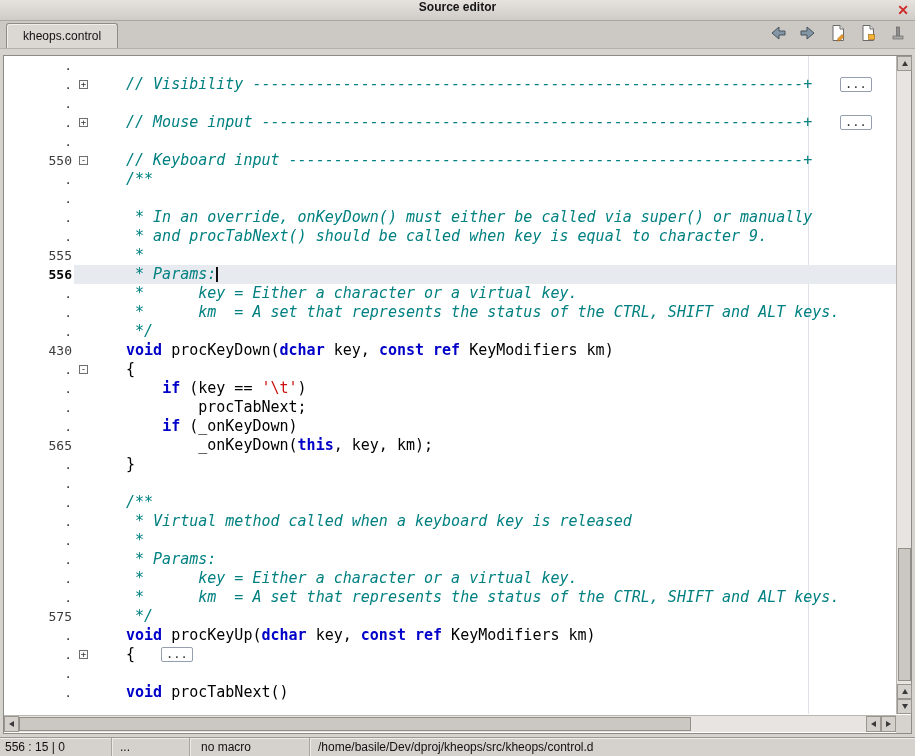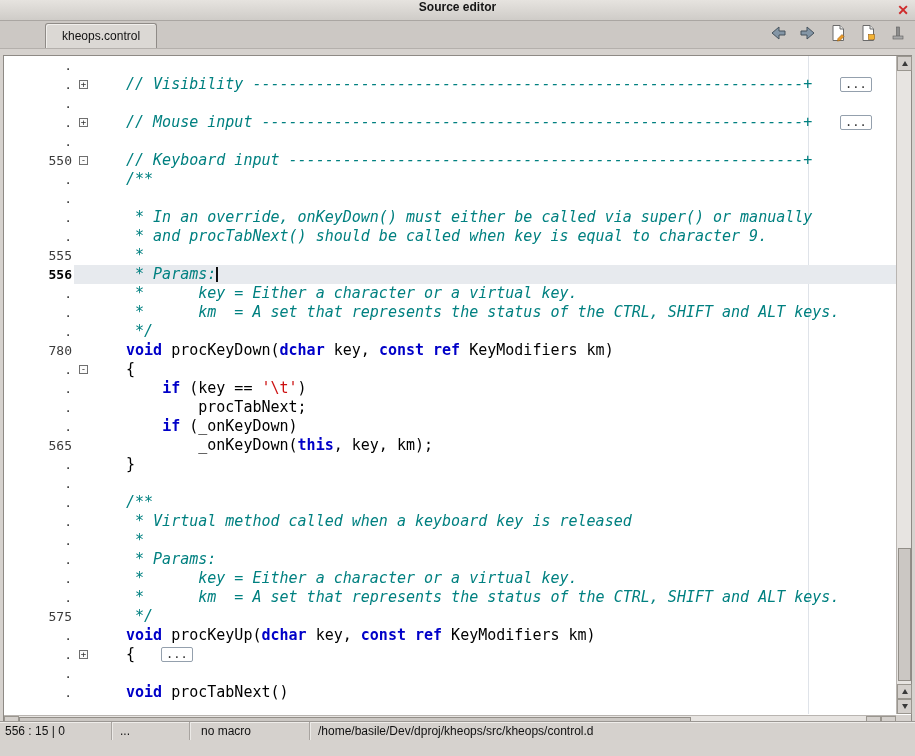--- a/index.html
+++ b/index.html
@@ -22,21 +22,21 @@
   .close-btn{
     position:absolute;right:6px;top:1px;
     color:#cf2b2b;font-size:14px;font-weight:bold;line-height:18px;
     cursor:default;
   }
 
   
   .tabbar{
     position:relative;height:27px;background:#ccc8c4;
     border-bottom:1px solid #b4b0ac;
-    display:flex;align-items:flex-end;padding-left:39px;
+    display:flex;align-items:flex-end;
   }
   .tab{
     margin-left:6px;height:24px;padding:0 16px;
     background:#dbd8d4;
     border:1px solid #8f8b87;border-bottom:none;
     border-radius:3px 3px 0 0;
     display:flex;align-items:center;
     font-size:12px;color:#111;
     box-shadow:inset 1px 1px 0 #f1efec;
   }
@@ -124,21 +124,21 @@
     position:absolute;left:892px;top:659px;width:15px;height:18px;background:#d6d2ce;
   }
   .tri{width:0;height:0;}
   .tri.up{border-left:3px solid transparent;border-right:3px solid transparent;border-bottom:5px solid #3a3a3a;}
   .tri.down{border-left:3px solid transparent;border-right:3px solid transparent;border-top:5px solid #3a3a3a;}
   .tri.left{border-top:3px solid transparent;border-bottom:3px solid transparent;border-right:5px solid #3a3a3a;}
   .tri.right{border-top:3px solid transparent;border-bottom:3px solid transparent;border-left:5px solid #3a3a3a;}
 
   
   .statusbar{
-    position:absolute;left:0;top:721px;width:915px;height:19px;
+    position:absolute;left:0;top:737px;width:915px;height:19px;
     background:#d5d1cd;border-top:1px solid #9b9793;
     box-shadow:inset 0 1px 0 #efedea;
     display:flex;align-items:center;font-size:12px;color:#111;
     box-sizing:border-box;
   }
   .sb-panel{
     height:100%;display:flex;align-items:center;
     border-right:1px solid #a8a4a0;box-shadow:1px 0 0 #eceae7;
     padding:0 8px;box-sizing:border-box;white-space:nowrap;overflow:hidden;
   }
@@ -285,21 +285,21 @@
             <div class="ln">.</div>
             <div class="foldcol"></div>
             <div class="codecell"><span class="tok-cm"> *      km  = A set that represents the status of the CTRL, SHIFT and ALT keys.</span></div>
           </div>
           <div class="row">
             <div class="ln">.</div>
             <div class="foldcol"></div>
             <div class="codecell"><span class="tok-cm"> */</span></div>
           </div>
           <div class="row">
-            <div class="ln">780</div>
+            <div class="ln">430</div>
             <div class="foldcol"></div>
             <div class="codecell"><span class="tok-kw">void</span><span class="tok-pl"> procKeyDown(</span><span class="tok-kw">dchar</span><span class="tok-pl"> key, </span><span class="tok-kw">const</span><span class="tok-pl"> </span><span class="tok-kw">ref</span><span class="tok-pl"> KeyModifiers km)</span></div>
           </div>
           <div class="row">
             <div class="ln">.</div>
             <div class="foldcol">
               <span class="fbox">-</span>
             </div>
             <div class="codecell"><span class="tok-pl">{</span></div>
           </div>

